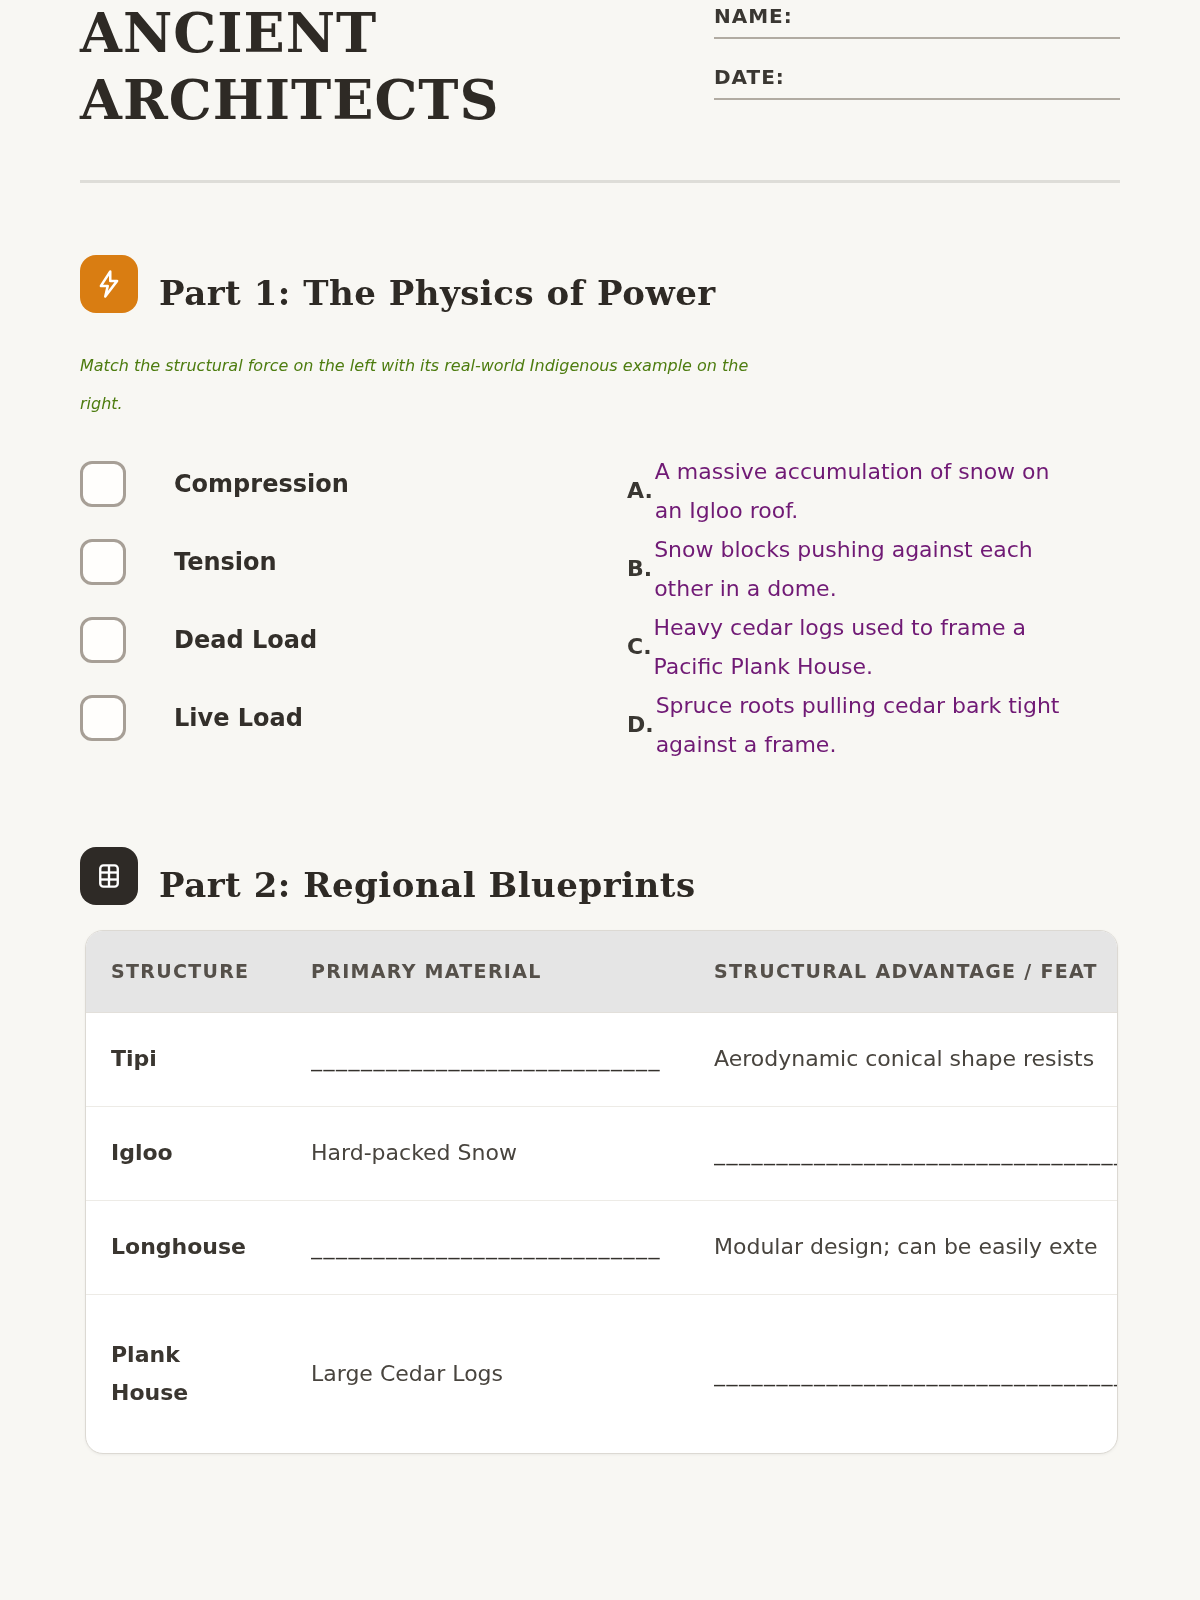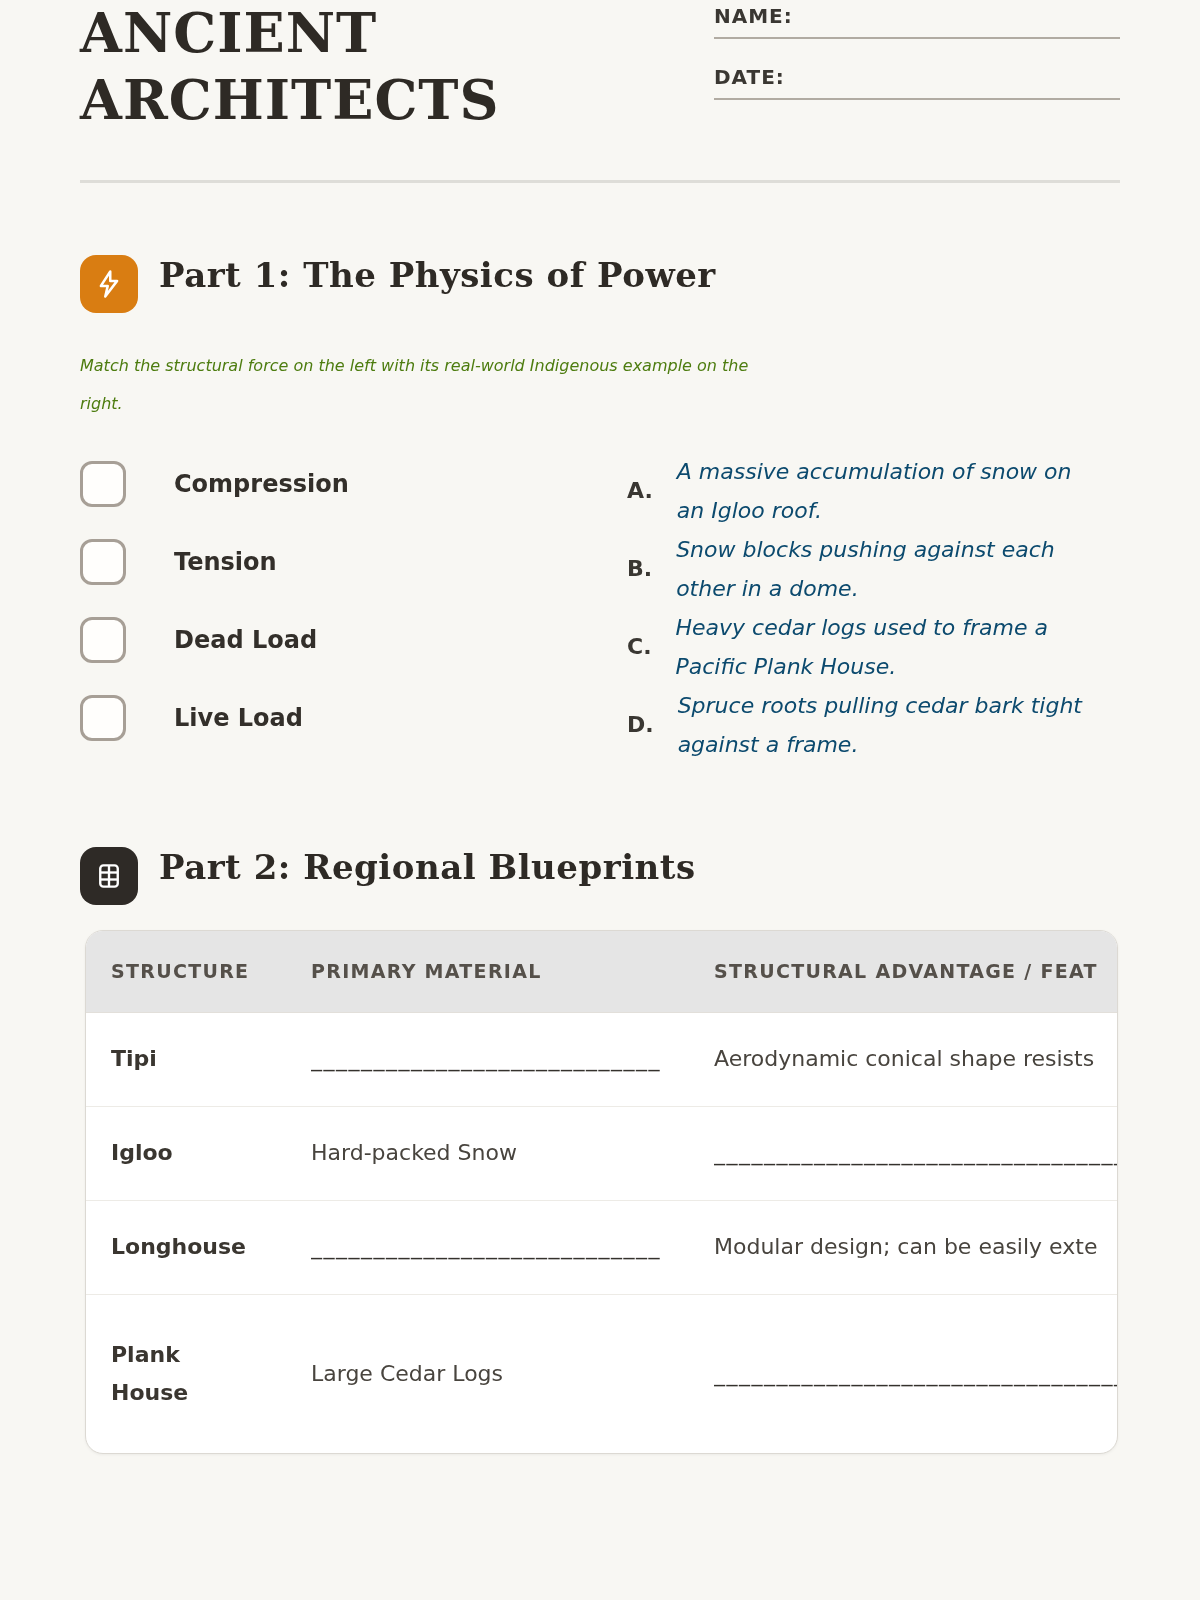--- a/index.html
+++ b/index.html
@@ -31,21 +31,21 @@
     font-size: 20px; font-weight: 700;
     letter-spacing: 1px;
     color: #3a3732;
     padding-bottom: 9px;
   }
   .field-line { border-bottom: 2px solid #b1aba2; height: 0; }
 
   hr.divider { border: none; height: 3px; background: #deddd8; margin-top: 46px; }
 
   
-  .section-head { display: flex; align-items: flex-start; gap: 21px; }
+  .section-head { display: flex; align-items: flex-end; gap: 21px; }
   .p1 { margin-top: 72px; }
   .p2 { margin-top: 74px; }
   .badge {
     width: 58px; height: 58px; border-radius: 16px;
     display: flex; align-items: center; justify-content: center;
     flex: 0 0 auto;
   }
   .badge.orange { background: #d97d12; }
   .badge.dark { background: #2e2a26; }
   .section-title {
@@ -71,21 +71,21 @@
     width: 46px; height: 46px;
     border: 3px solid #a79f96;
     border-radius: 12px;
     background: #fffefc;
     flex: 0 0 auto;
   }
   .term-label { margin-left: 48px; font-size: 24px; font-weight: 700; color: #332f2a; }
   .options { flex: 1; margin-top: -9px; }
   .option { display: flex; align-items: center; }
   .option-letter { font-size: 22px; font-weight: 700; color: #3a3732; flex: 0 0 auto; }
-  .option-text { font-size: 22px; line-height: 39px; color: #0c4a6e; margin-left: 24px; font-style: italic; }
+  .option-text { font-size: 22px; line-height: 39px; color: #701a75; margin-left: 2px; }
 
   
   .card {
     margin-top: 25px; margin-left: 5px;
     width: 1033px;
     background: #ffffff;
     border: 1px solid #dcd9d3;
     border-radius: 18px;
     overflow: hidden;
     box-shadow: 0 1px 3px rgba(0,0,0,0.05);

